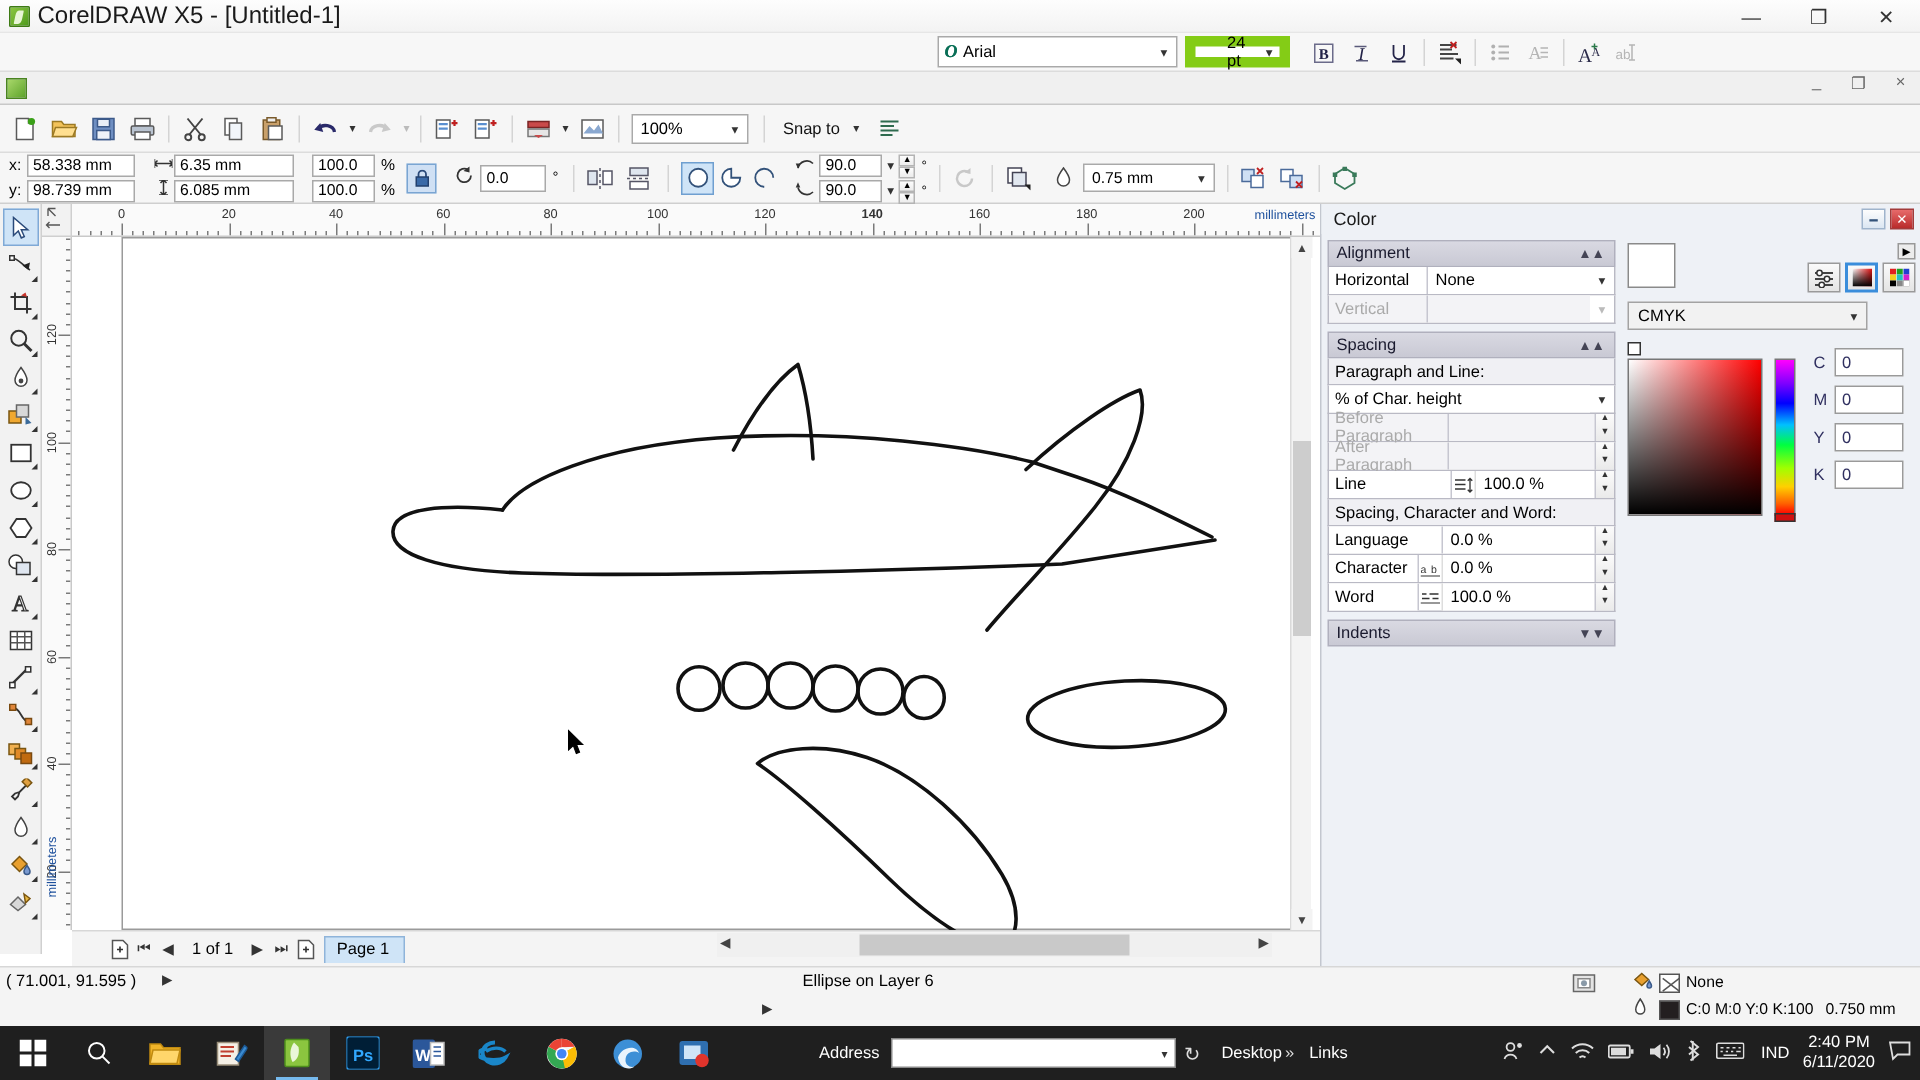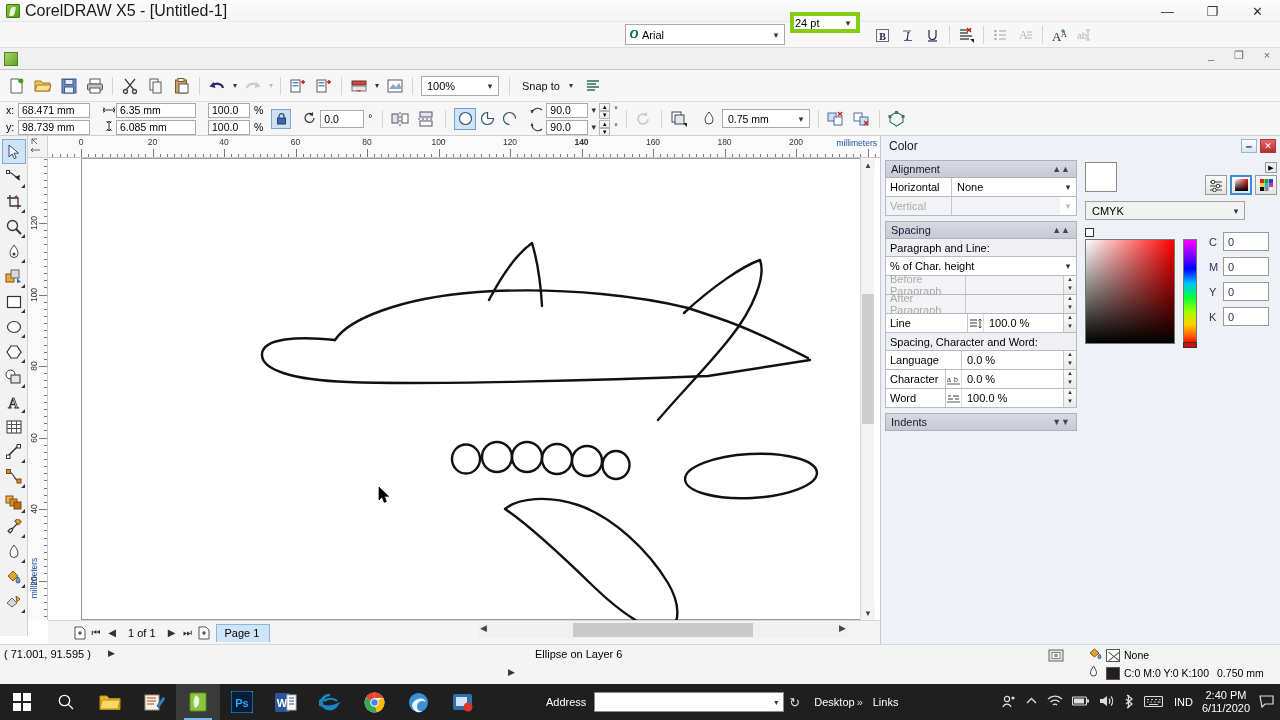--- a/index.html
+++ b/index.html
@@ -50,23 +50,23 @@
   .font-o {
     width:16px; text-align:center; font-style:italic; font-weight:bold;
     font-family:"Liberation Serif", serif; font-size:12px;
     background: linear-gradient(#1d8f78,#0a6e56);
     -webkit-background-clip:text; background-clip:text; color:#0a6e56;
   }
   .cmb-arrow {
     margin-left:auto; width:16px; text-align:center; font-size:9px; color:#333;
   }
   .size-combo {
-    position:absolute; left:790px; top:12px;
-    width:70px; height:21px; background:#fff; border:4px solid #84cc16;
-    display:flex; align-items:center; padding-left:1px; font-size:11px;
+    position:absolute; left:790px; top:24px;
+    width:70px; height:21px; background:#fff; border:7px solid #84cc16;
+    display:flex; align-items:center; padding-left:21px; font-size:11px;
   }
   .tbtns { position:absolute; left:870px; top:24px; display:flex; align-items:center; gap:0; }
   .tbtn {
     width:25px; height:22px; display:flex; align-items:center; justify-content:center;
     font-size:13px; color:#2b2b4a;
   }
   .tbtn.dim { color:#b8b8b8; }
   .vsep { width:1px; height:18px; background:#d4d4d4; margin:0 4px; }
 
   
@@ -476,21 +476,21 @@
       <svg width="18" height="18" viewBox="0 0 18 18">
           <path d="M3 4 h12 M3 7 h9 M3 10 h12 M3 13 h8" stroke="#2f6b4f" stroke-width="1.4"></path>
         </svg>
     </div>
   </div>
 
   <div class="propbar2">
     <div class="xy">
       <div class="xyrow">
         <span class="xylab">x:</span>
-        <span class="fld" style="width:72px">68.471 mm</span>
+        <span class="fld" style="width:72px">58.338 mm</span>
       </div>
       <div class="xyrow" style="margin-top:2px">
         <span class="xylab">y:</span>
         <span class="fld" style="width:72px">98.739 mm</span>
       </div>
     </div>
 
     <div class="xy" style="margin-left:12px">
       <div class="xyrow">
         <span style="width:14px;text-align:center">

